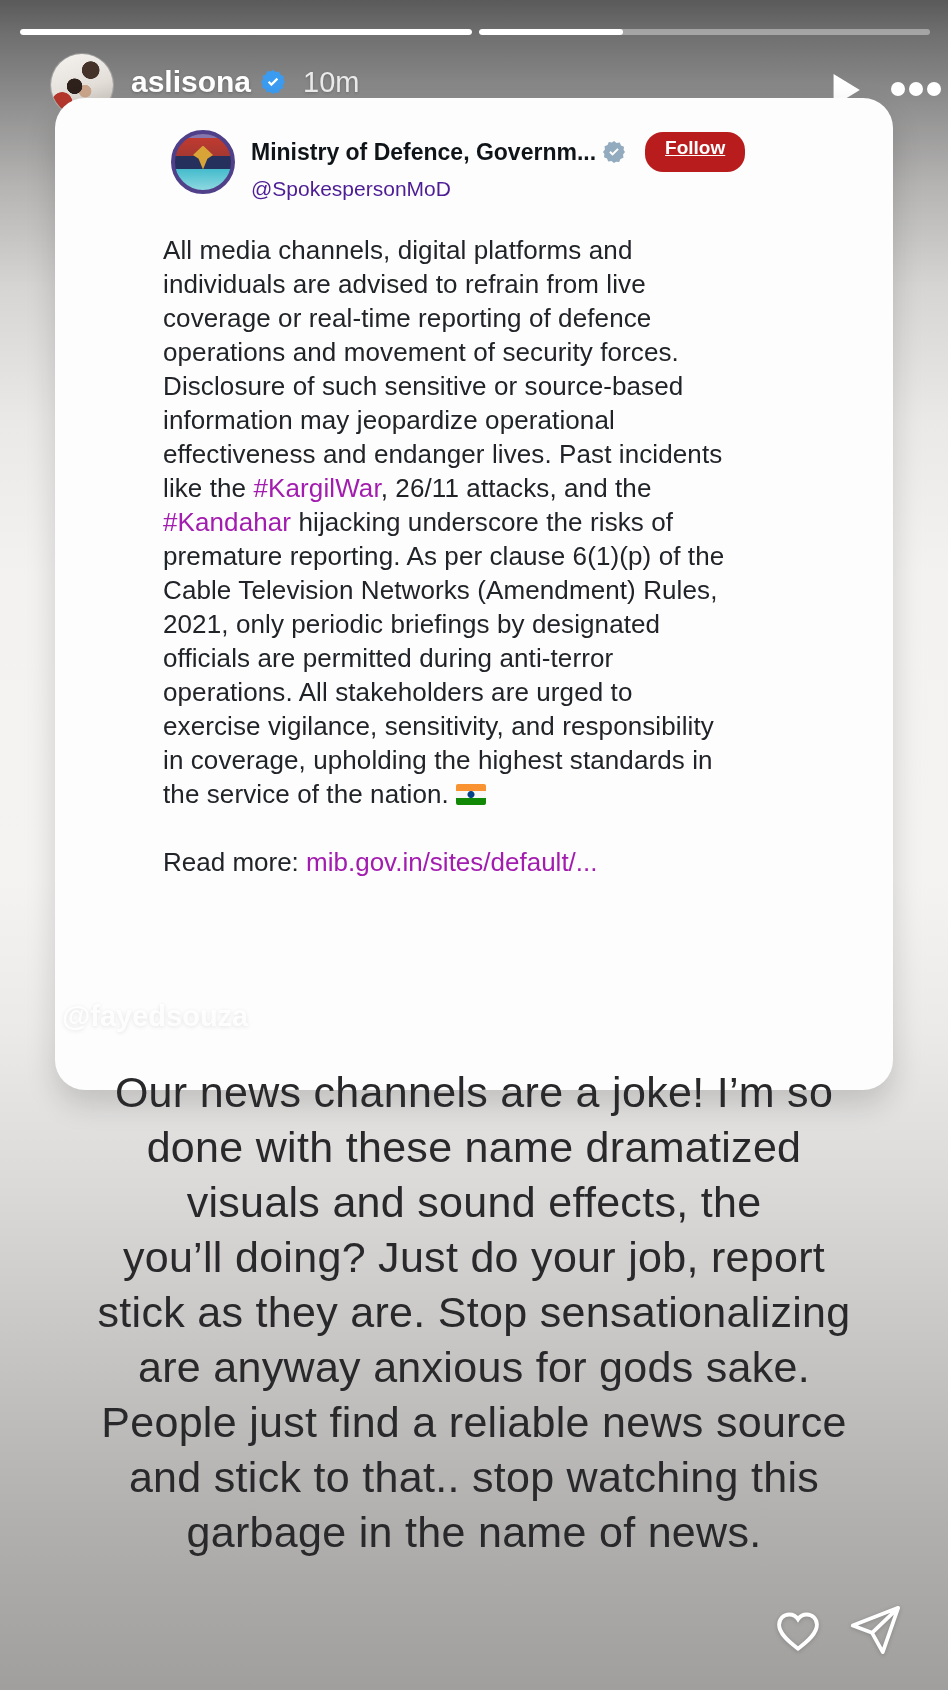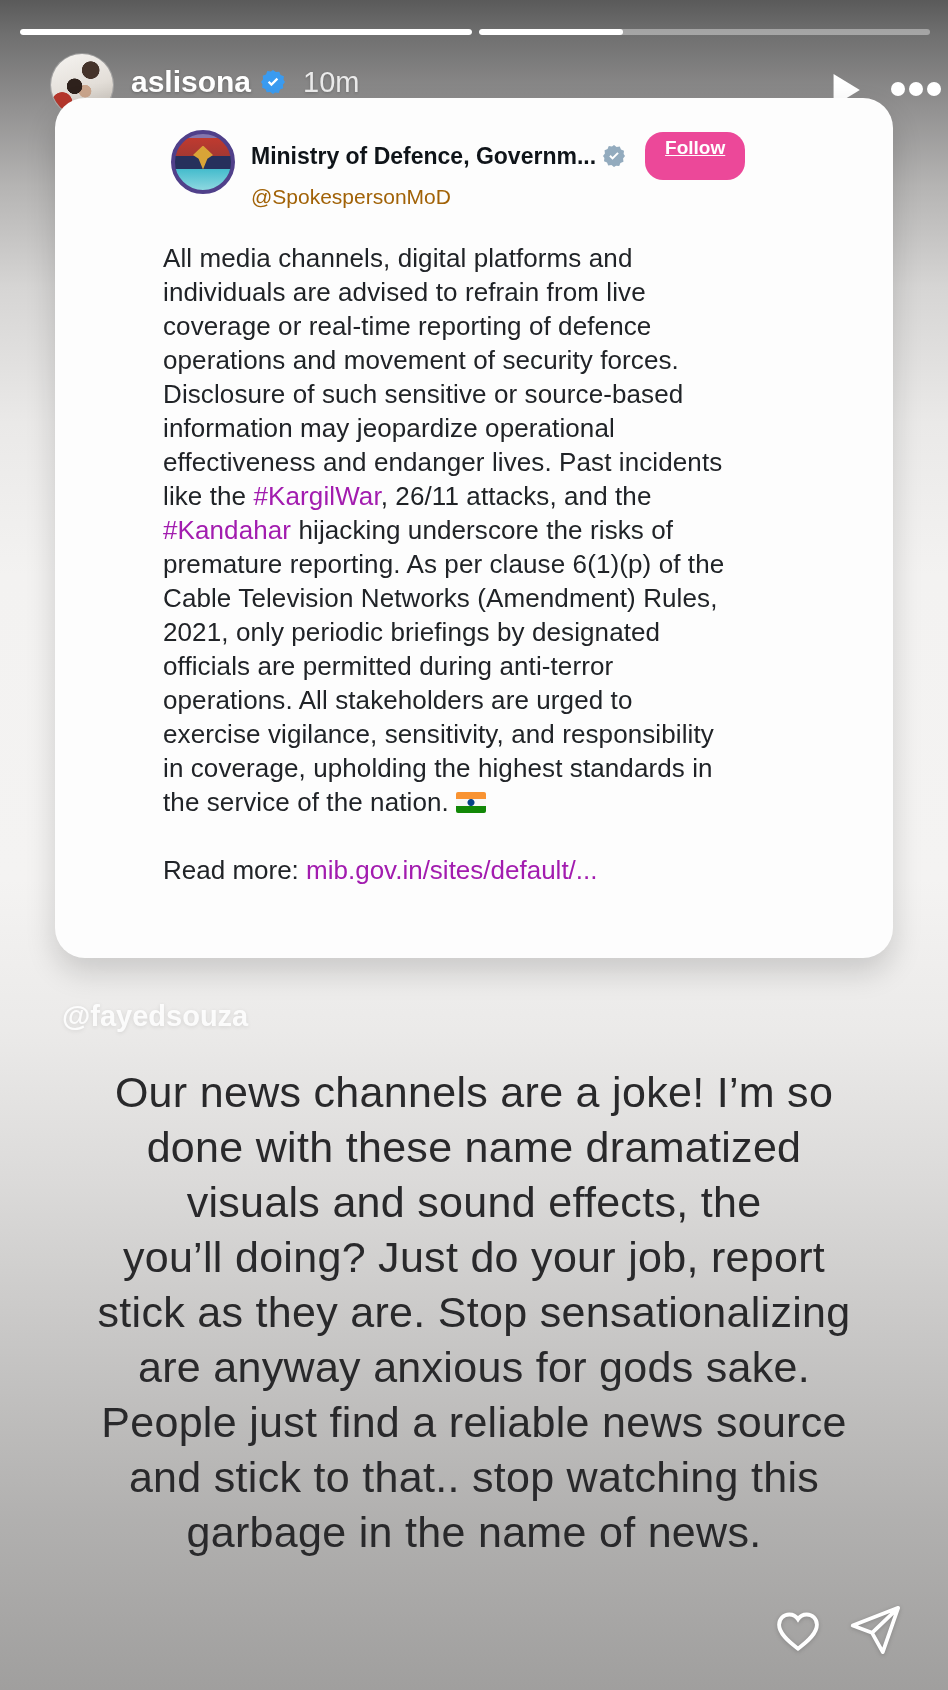--- a/index.html
+++ b/index.html
@@ -51,21 +51,21 @@
   .username { color: #ffffff; font-size: 30px; font-weight: bold; text-shadow: 0 1px 3px rgba(0,0,0,0.25); }
   .badge { width: 24px; height: 24px; flex: 0 0 auto; }
   .timestamp { color: rgba(255,255,255,0.85); font-size: 29px; margin-left: 8px; text-shadow: 0 1px 3px rgba(0,0,0,0.2); }
   .play-btn { position: absolute; left: 798px; top: 22px; width: 34px; height: 36px; background: none; border: 0; padding: 0; cursor: pointer; }
   .more-btn { position: absolute; left: 860px; top: 32px; width: 54px; height: 16px; background: none; border: 0; padding: 0; cursor: pointer; display: flex; gap: 4px; }
   .dot { width: 14px; height: 14px; border-radius: 50%; background: #fff; }
 
   
   .tweet-card {
     position: absolute; left: 55px; top: 98px;
-    width: 838px; height: 860px;
+    width: 838px; height: 992px;
     background: #fdfdfd;
     border-radius: 30px;
     box-shadow: 0 14px 30px rgba(0,0,0,0.16);
     padding: 32px 60px 0 108px;
     cursor: pointer;
   }
   .tweet-header { display: flex; align-items: flex-start; }
   .mod-logo {
     position: relative;
     width: 64px; height: 64px; border-radius: 50%;
@@ -83,27 +83,27 @@
     width: 20px; height: 24px; transform: translate(-50%,-50%);
     background: #d9a437;
     clip-path: polygon(50% 0, 100% 40%, 72% 55%, 50% 100%, 28% 55%, 0 40%);
   }
   .tweet-names { margin-left: 16px; padding-top: 2px; min-width: 0; }
   .name-row { display: flex; align-items: center; }
   .display-name { font-size: 23px; font-weight: bold; color: #0f1419; white-space: nowrap; }
   .gov-badge { width: 22px; height: 22px; margin-left: 7px; flex: 0 0 auto; }
   .follow-btn {
     margin-left: 20px;
-    background: #ec4899; color: #ffffff;
+    background: #b91c1c; color: #ffffff;
     font-family: "Liberation Sans", sans-serif;
     font-size: 19px; font-weight: bold; text-decoration: underline;
     border: 0; border-radius: 18px;
-    padding: 5px 20px 21px; cursor: pointer;
-  }
-  .handle { font-size: 21px; color: #a16207; margin-top: 5px; }
+    padding: 5px 20px 13px; cursor: pointer;
+  }
+  .handle { font-size: 21px; color: #4c1d95; margin-top: 5px; }
 
   .tweet-body {
     margin: 32px 0 0 0;
     width: 570px;
     font-size: 26px; line-height: 34px;
     color: #202327; letter-spacing: 0.1px;
   }
   .tweet-link { color: #a21caf; text-decoration: none; cursor: pointer; }
   .read-more { margin: 36px 0 0 0; font-size: 26px; color: #202327; }
   .flag-icon {

